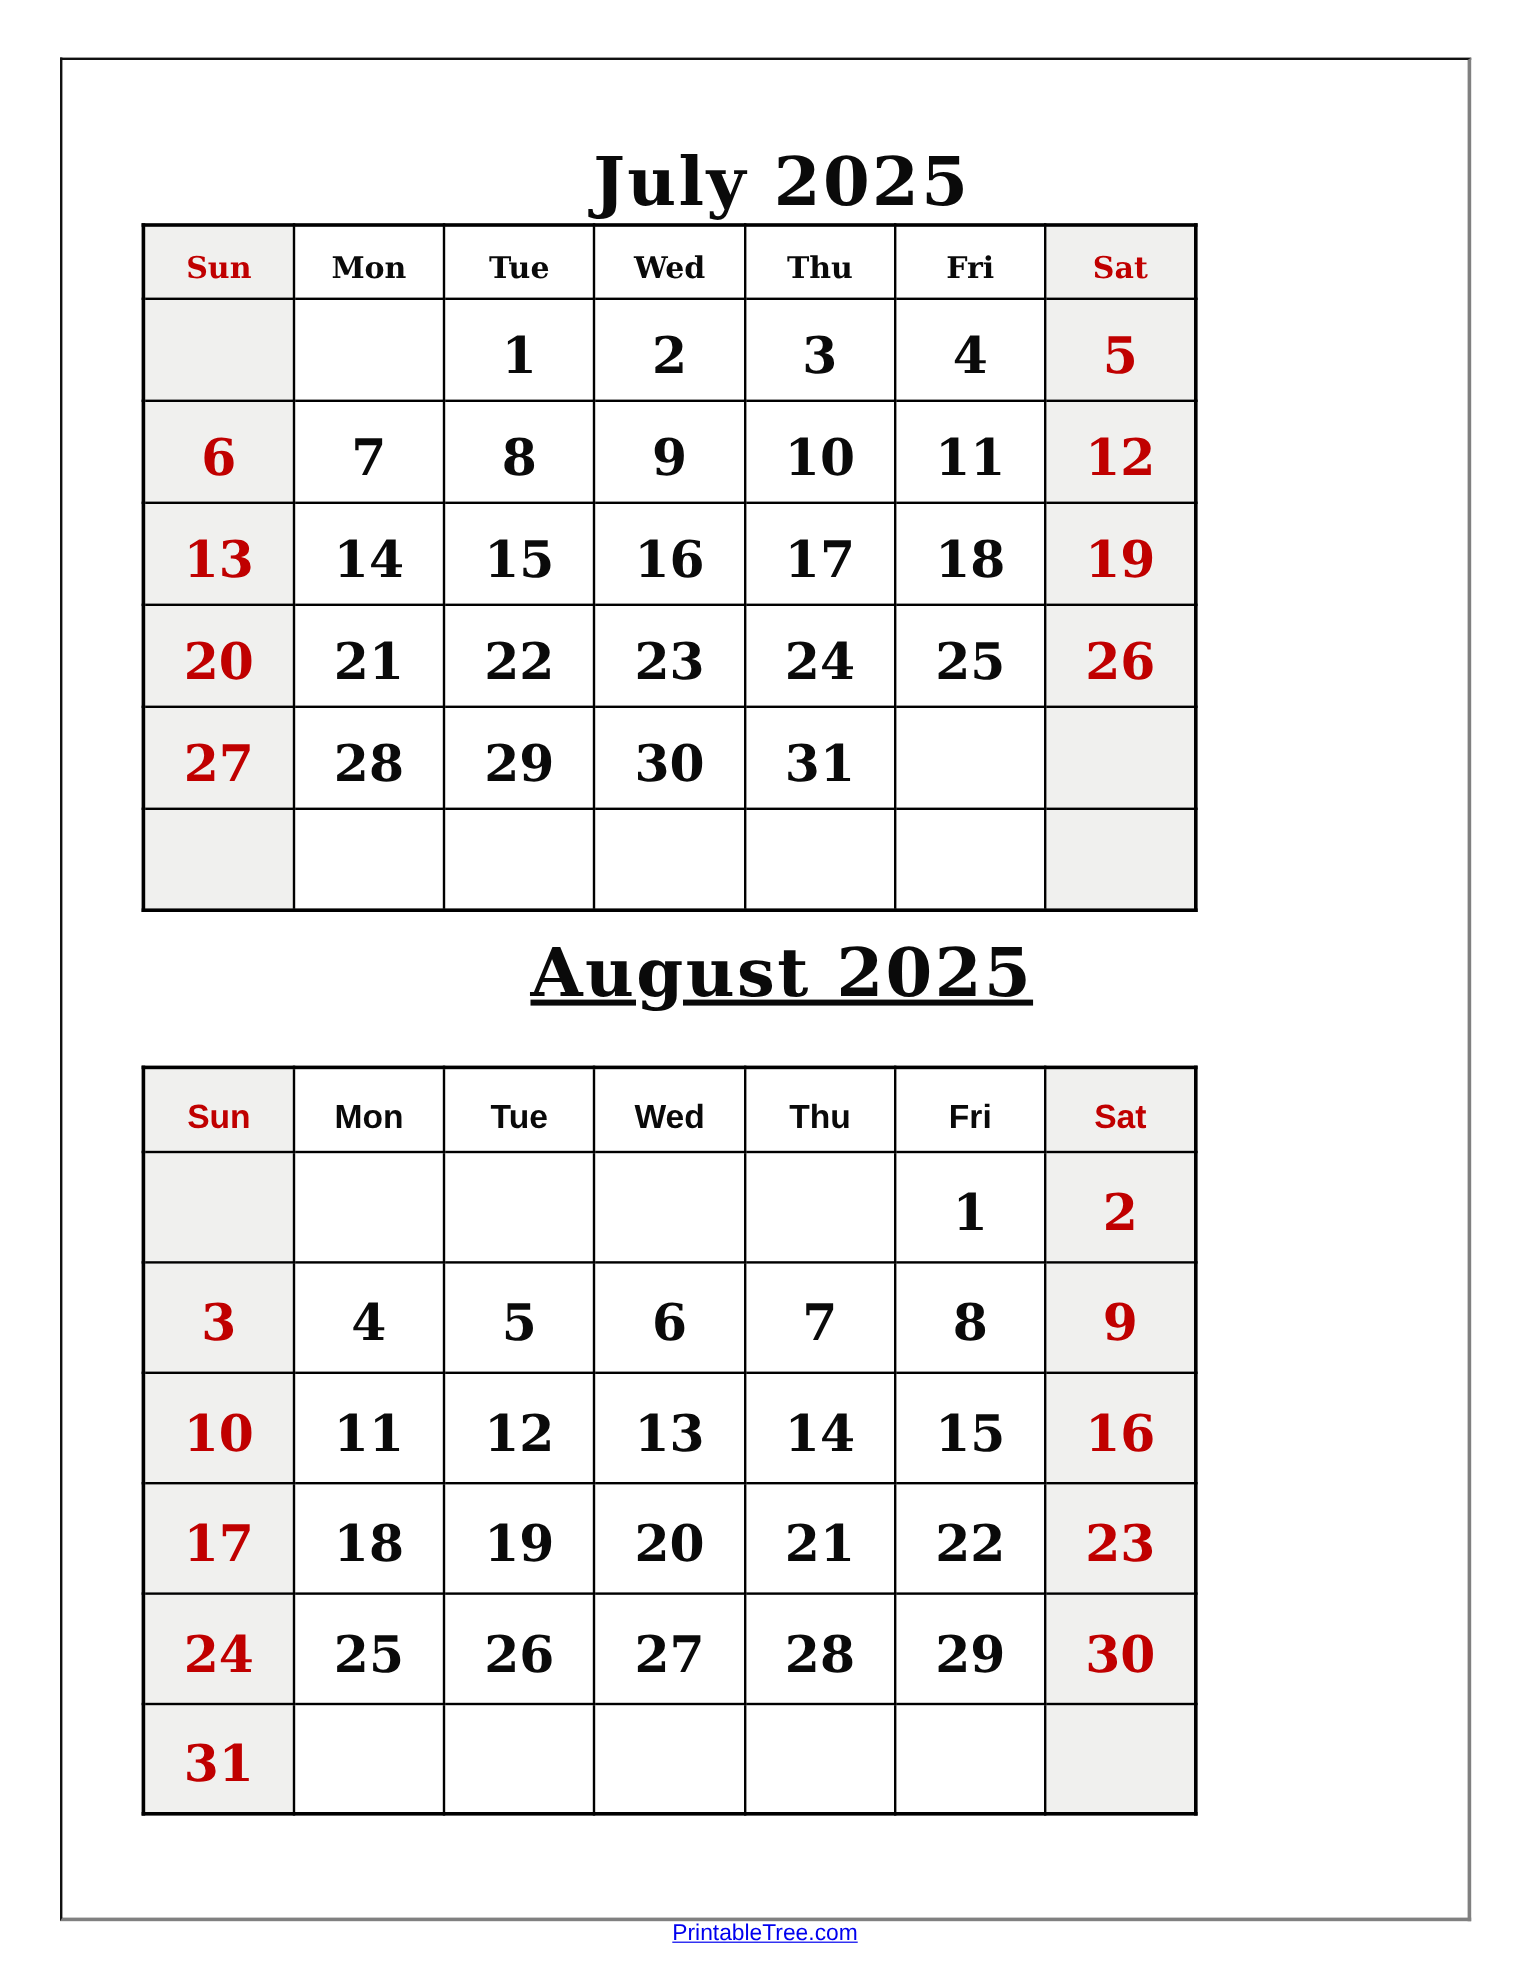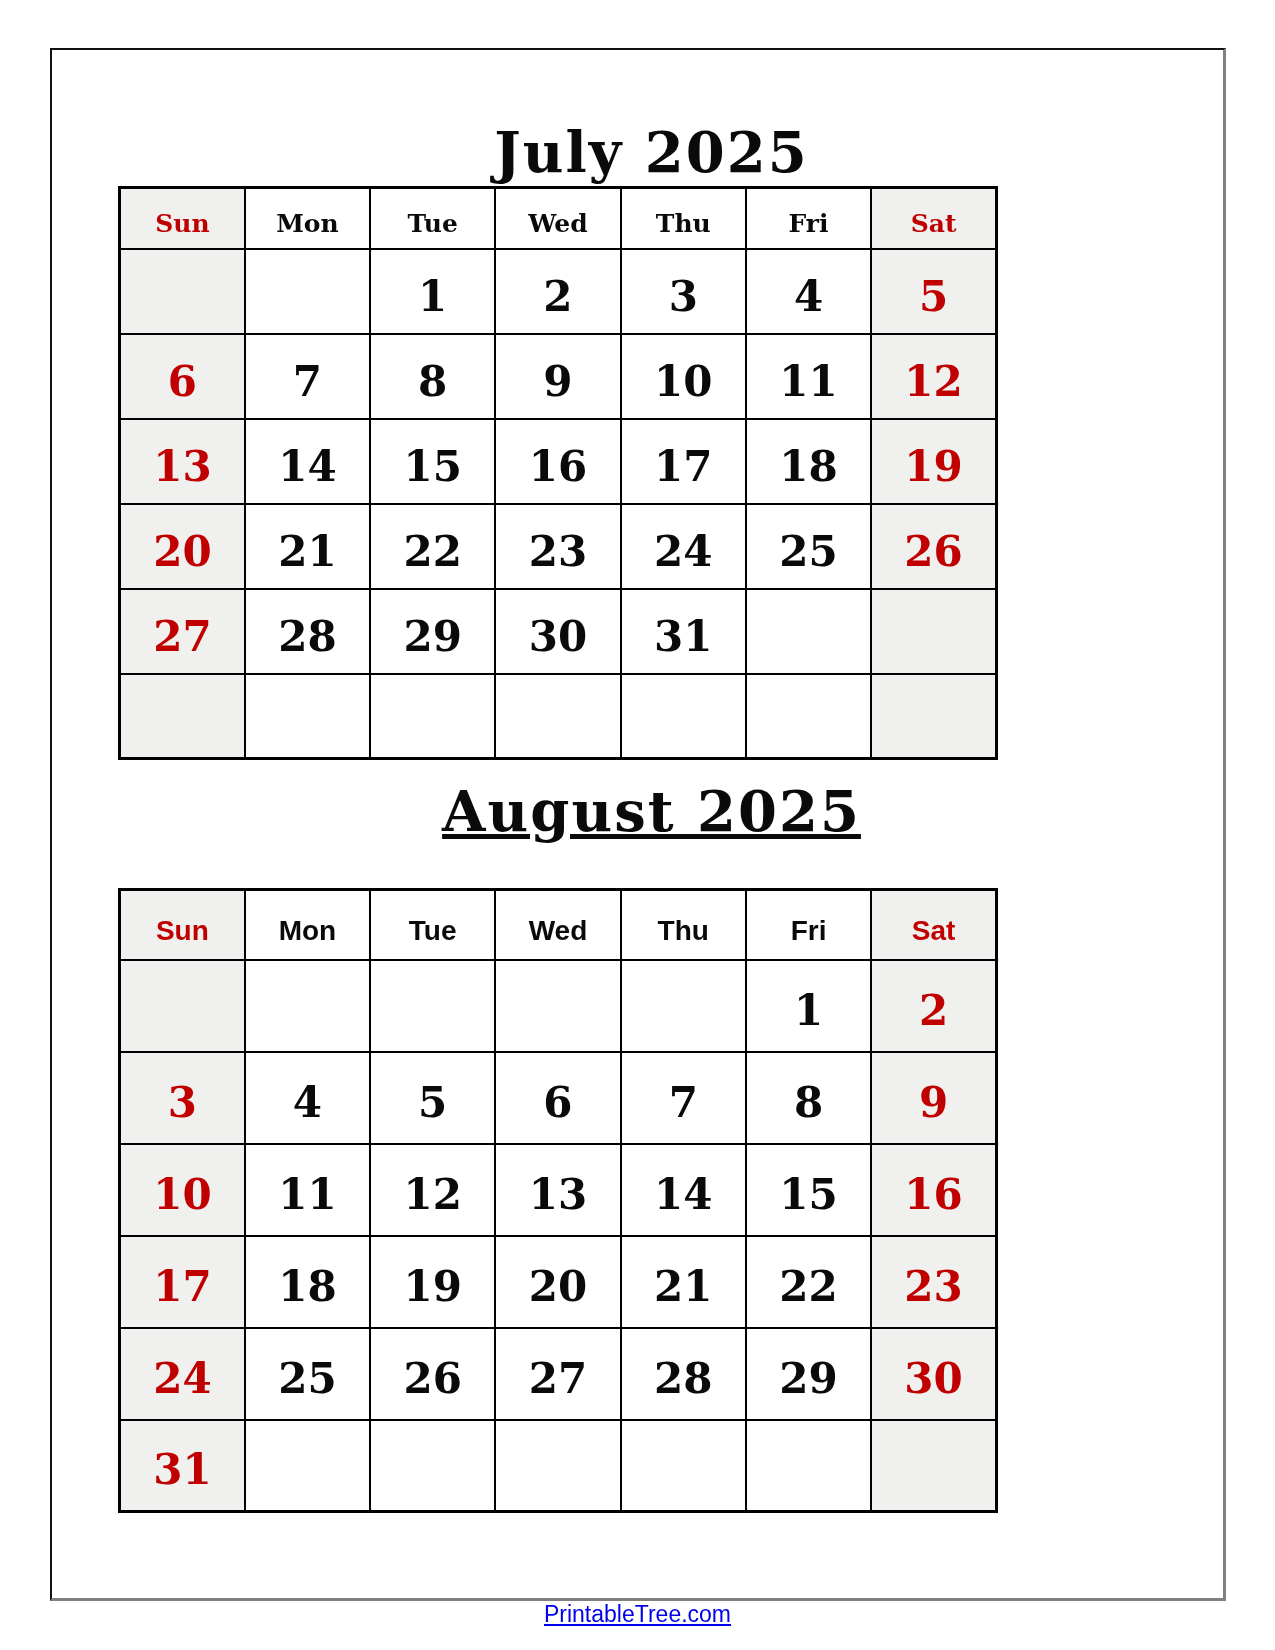--- a/index.html
+++ b/index.html
@@ -103,21 +103,21 @@
 
   .footer {
     position: absolute;
     left: 0;
     top: 1601px;
     width: 100%;
     text-align: center;
   }
   .footer a {
     font-family: "Liberation Sans", sans-serif;
-    font-size: 23px;
+    font-size: 19px;
     color: #0000ee;
     text-decoration: underline;
     cursor: pointer;
   }
 </style>
 </head>
 <body>
 
 <div class="page">
   <div class="page-border"></div>

